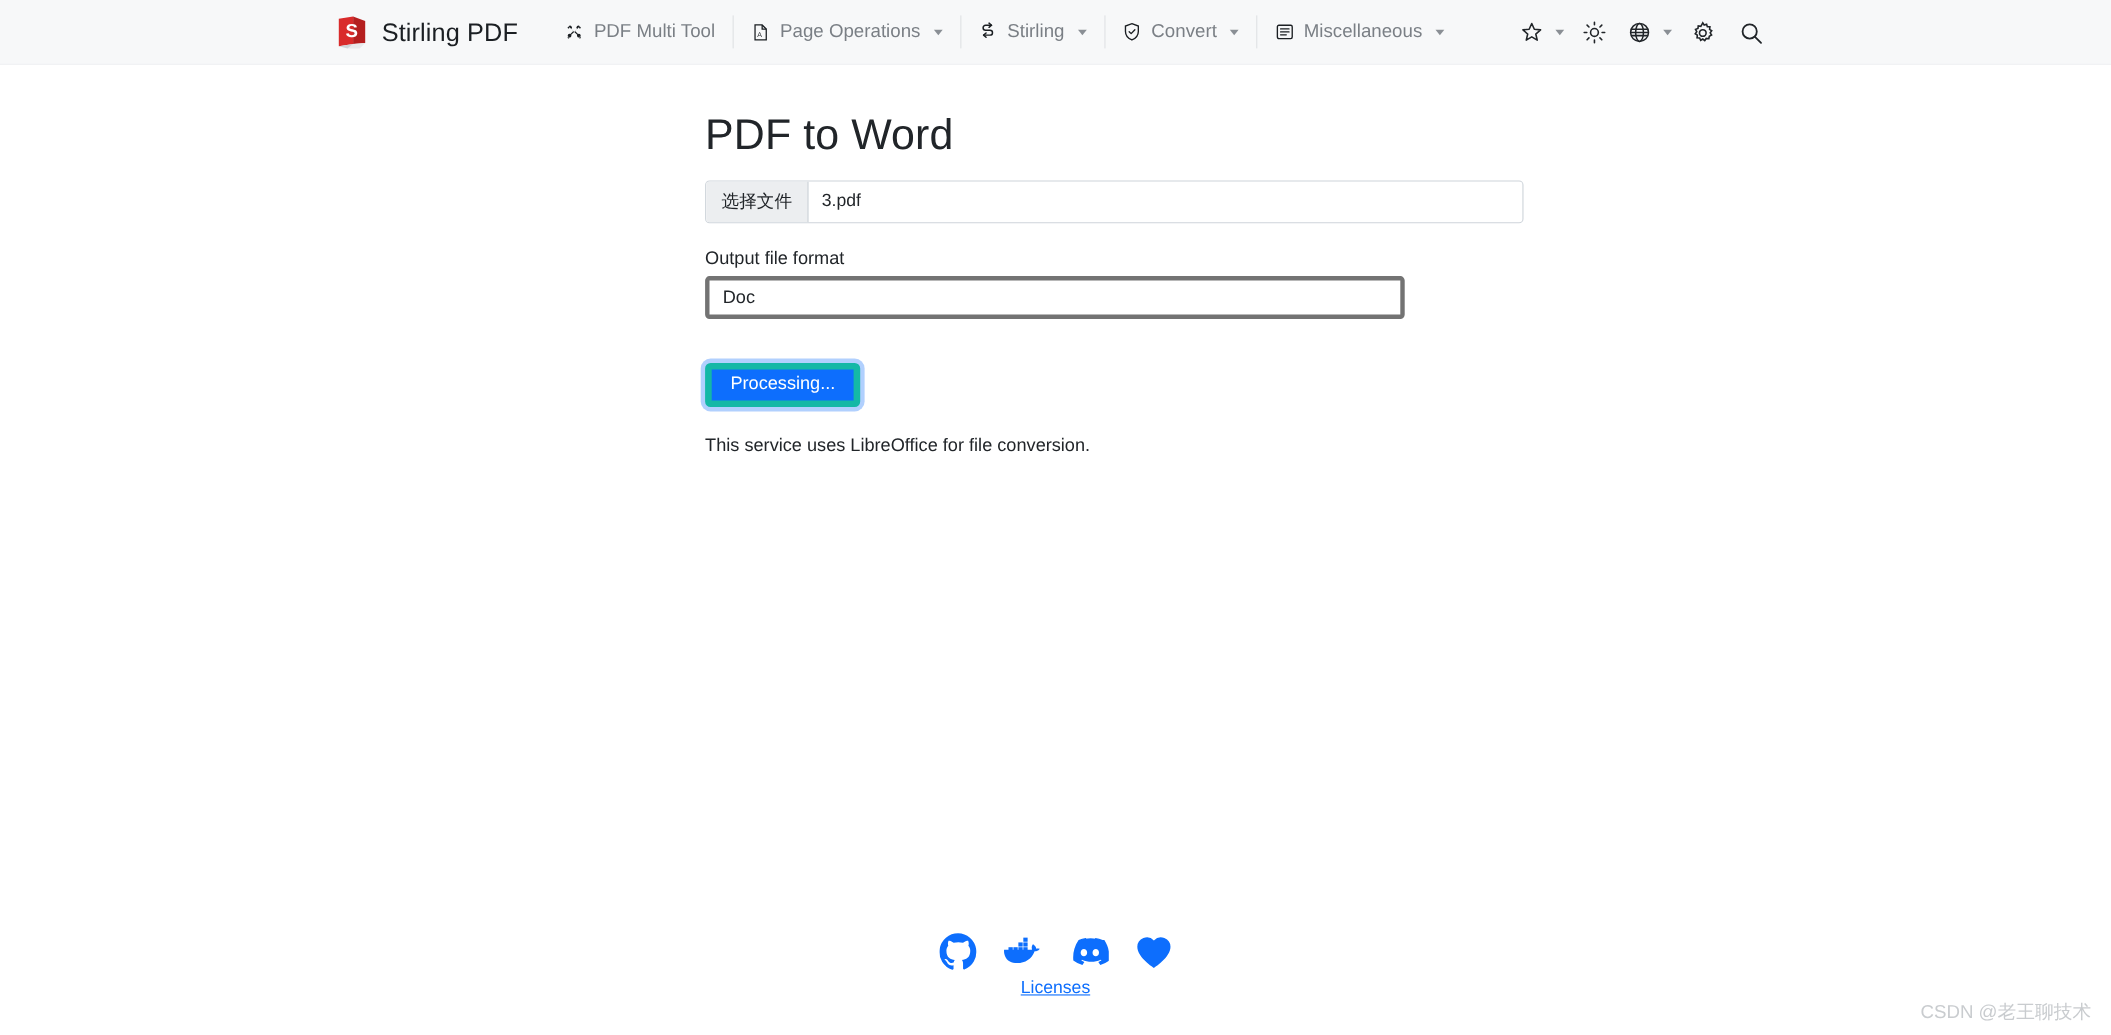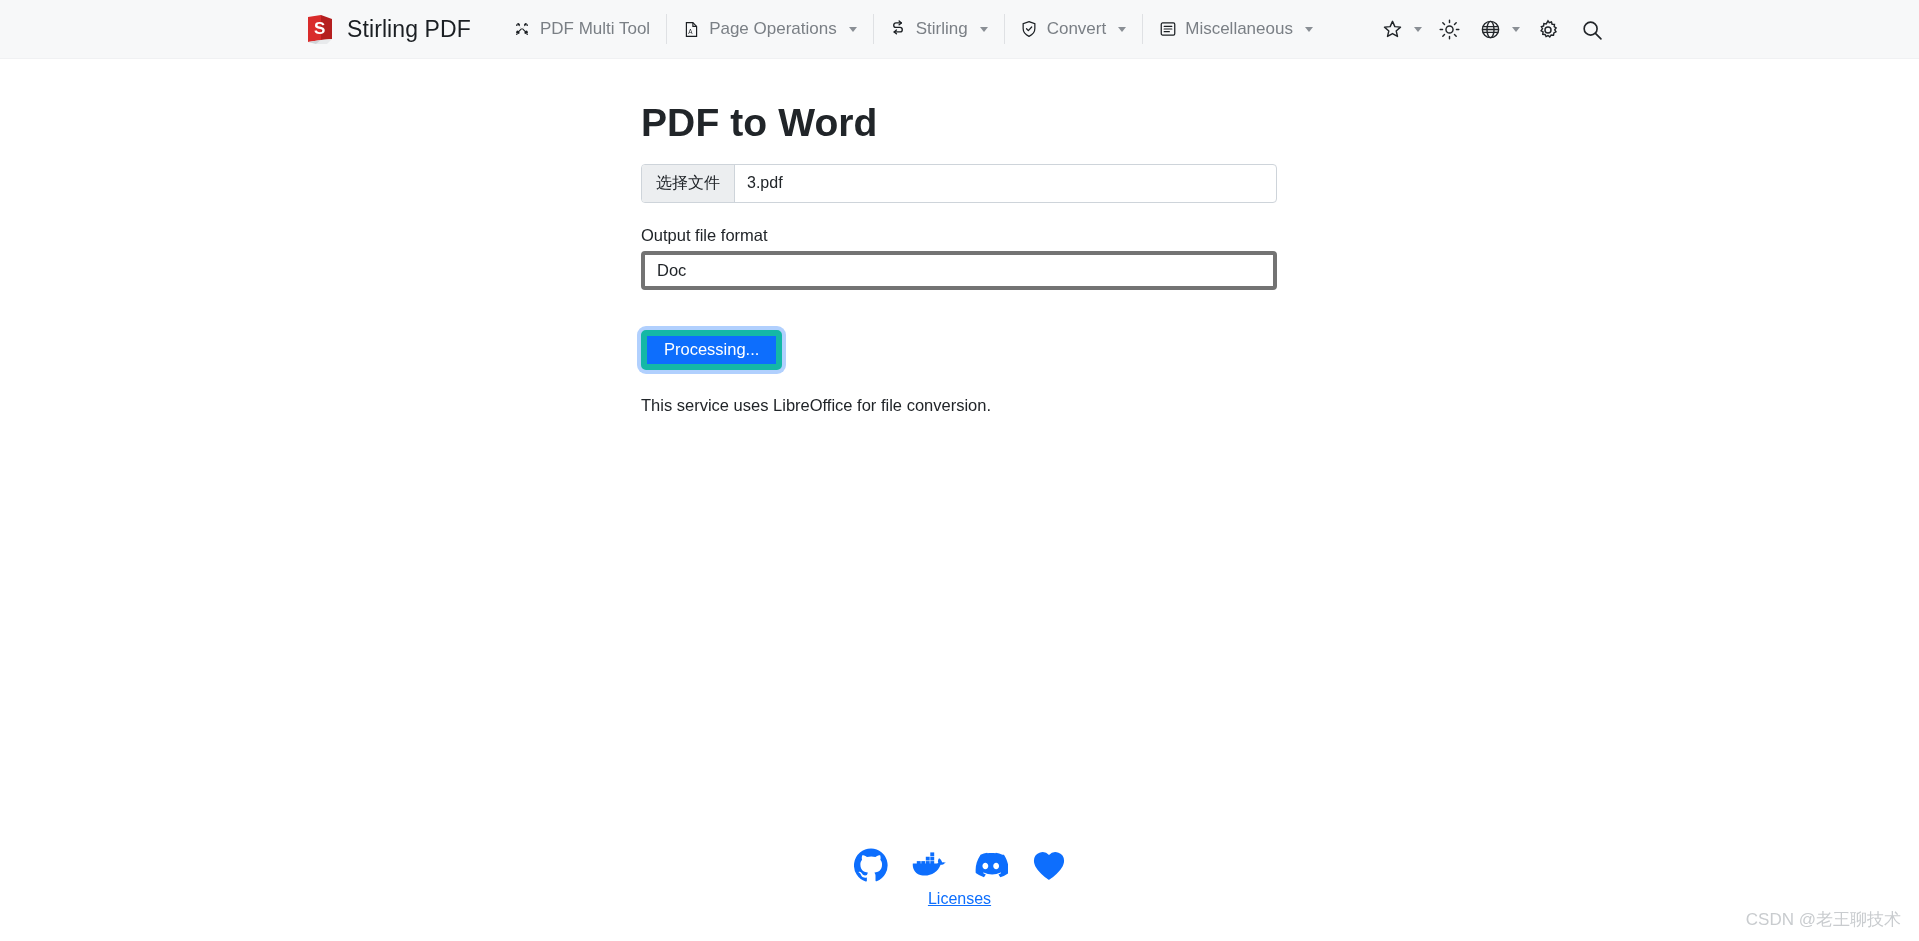--- a/index.html
+++ b/index.html
@@ -112,29 +112,29 @@
   }
   .tool-group { display: flex; align-items: center; }
 
   
   .main {
     padding-left: 641px;
     padding-top: 42px;
   }
   .page-title {
     font-size: 39px;
-    font-weight: 700;
+    font-weight: 400;
     color: #212529;
     margin: 0 0 18px 0;
     letter-spacing: .1px;
     line-height: 1.15;
   }
 
   .file-input {
-    width: 636px;
+    width: 744px;
     height: 39px;
     border: 1px solid #ced4da;
     border-radius: 4px;
     background: #ffffff;
     display: flex;
     align-items: stretch;
     box-sizing: border-box;
     overflow: hidden;
     cursor: pointer;
   }

